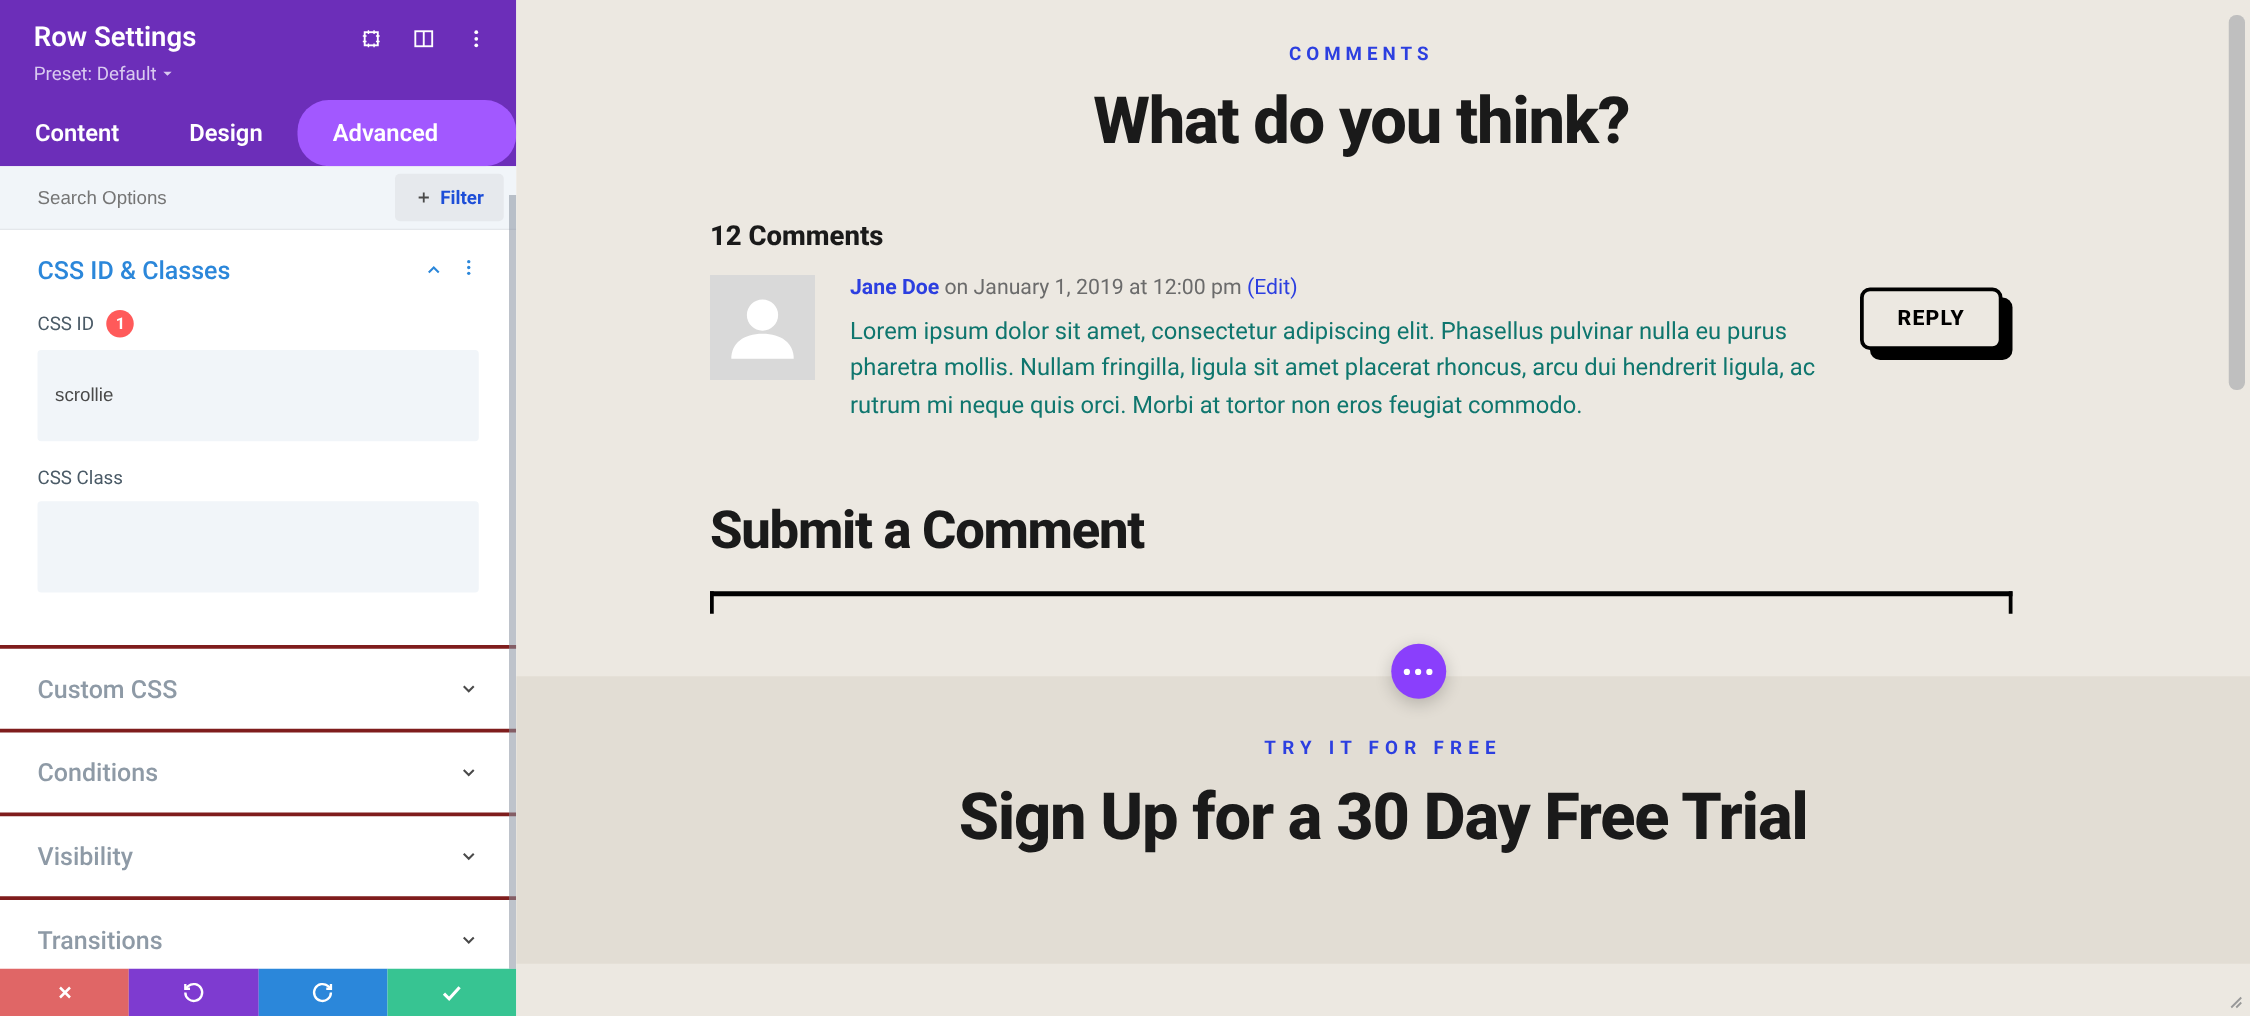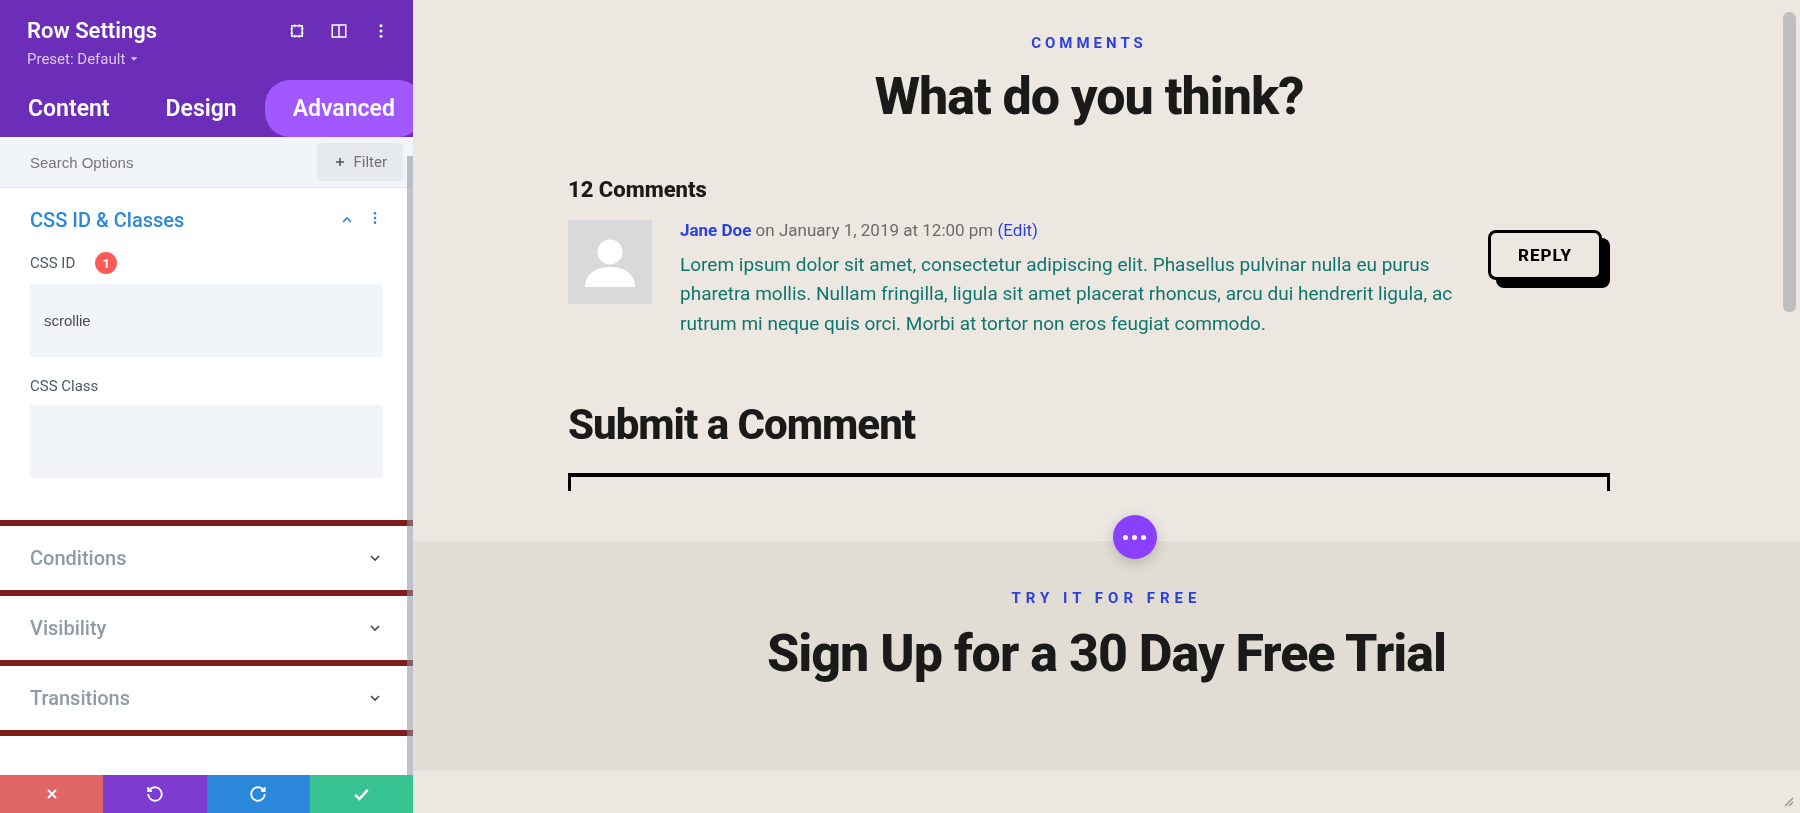--- a/index.html
+++ b/index.html
@@ -12,39 +12,39 @@
 
 .sb-header { background: #6c2eb9; color: #fff; padding: 18px 23px 12px 27px; }
 .sb-header-top { display: flex; align-items: center; justify-content: space-between; margin-bottom: 6px; }
 .sb-title { font-size: 22px; font-weight: 600; }
 .sb-header-icons { display: flex; gap: 24px; align-items: center; }
 .sb-header-icons .hicon { width: 18px; height: 18px; display: flex; align-items: center; justify-content: center; cursor: pointer; color: #fff; }
 .sb-preset { font-size: 15px; color: #d9caf0; cursor: pointer; display: inline-flex; align-items: center; gap: 4px; }
 
 
 .sb-tabs { background: #6c2eb9; display: flex; }
-.sb-tab { flex: 0 0 auto; padding: 15px 28px; color: #fff; font-size: 23px; font-weight: 600; cursor: pointer; }
+.sb-tab { flex: 0 0 auto; padding: 15px 28px; color: #fff; font-size: 19px; font-weight: 600; cursor: pointer; }
 .sb-tab.active { background: #a258ff; border-radius: 25px; }
 .sb-tab:nth-child(3) { flex: 1; }
 
 
 .sb-search { display: flex; align-items: center; background: #f1f5f9; border-bottom: 1px solid #e4e7eb; }
 .sb-search-input { flex: 1; border: none; background: transparent; padding: 14px 18px 14px 30px; font-size: 15px; color: #6b7280; outline: none; }
-.sb-filter-btn { display: flex; align-items: center; gap: 6px; padding: 10px 16px; margin: 6px 10px 6px 0; background: #e6e9ed; border-radius: 4px; font-size: 15px; color: #737373; cursor: pointer; }
+.sb-filter-btn { display: flex; align-items: center; gap: 6px; padding: 10px 16px; margin: 6px 10px 6px 0; background: #e6e9ed; border-radius: 4px; font-size: 15px; color: #1d4ed8; cursor: pointer; font-weight: bold; }
 
 
 .sb-body { flex: 1; overflow-y: auto; position: relative; }
-.sb-section { border-bottom: 6px solid #7f1d1d; }
+.sb-section { border-bottom: 3px solid #7f1d1d; }
 .sb-section-hd { display: flex; align-items: center; padding: 20px 30px; cursor: pointer; }
 .sb-section-title { flex: 1; font-size: 20px; font-weight: 500; color: #8e9aa6; }
 .sb-section.open .sb-section-title { color: #2b87da; }
 .sb-caret { color: #4a4a4a; display: flex; align-items: center; }
 .sb-section-menu { margin-left: 12px; color: #2b87da; cursor: pointer; }
 .sb-section-content { padding: 0 30px 22px 30px; }
-.sb-label-row { display: flex; align-items: center; gap: 20px; margin-bottom: 10px; }
+.sb-label-row { display: flex; align-items: center; gap: 10px; margin-bottom: 10px; }
 .sb-field-label { font-size: 15px; color: #4a5a66; }
 .badge-num { width: 22px; height: 22px; border-radius: 50%; background: #ff5a5a; color: #fff; font-size: 13px; font-weight: 700; display: flex; align-items: center; justify-content: center; }
 .sb-input { width: 100%; border: none; background: #f1f5f9; padding: 28px 14px; font-size: 15px; color: #4a4a4a; border-radius: 3px; outline: none; margin-bottom: 20px; }
 
 
 .sb-vscroll { position: absolute; right: 0; top: 156px; bottom: 38px; width: 6px; background: #8892a0; opacity: .55; }
 
 
 .sb-footer { display: flex; height: 38px; }
 .sb-fbtn { flex: 1; display: flex; align-items: center; justify-content: center; color: #fff; cursor: pointer; font-size: 18px; }
@@ -170,20 +170,30 @@
             <span class="badge-num">1</span>
           </div>
           <input class="sb-input" value="scrollie" style="">
           <div class="sb-label-row">
             <span class="sb-field-label">CSS Class</span>
           </div>
           <input class="sb-input" value="" style="">
         </div>
       </div>
 
+      <div class="sb-section">
+        <div class="sb-section-hd">
+          <div class="sb-section-title">Custom CSS</div>
+          <span class="sb-caret">
+            <svg viewBox="0 0 24 24" width="16" height="16" fill="none" stroke="#4a4a4a" stroke-width="2.5">
+                <polyline points="6 9 12 15 18 9"></polyline>
+              </svg>
+          </span>
+        </div>
+      </div>
 
       <div class="sb-section">
         <div class="sb-section-hd">
           <div class="sb-section-title">Conditions</div>
           <span class="sb-caret">
             <svg viewBox="0 0 24 24" width="16" height="16" fill="none" stroke="#4a4a4a" stroke-width="2.5">
                 <polyline points="6 9 12 15 18 9"></polyline>
               </svg>
           </span>
         </div>

